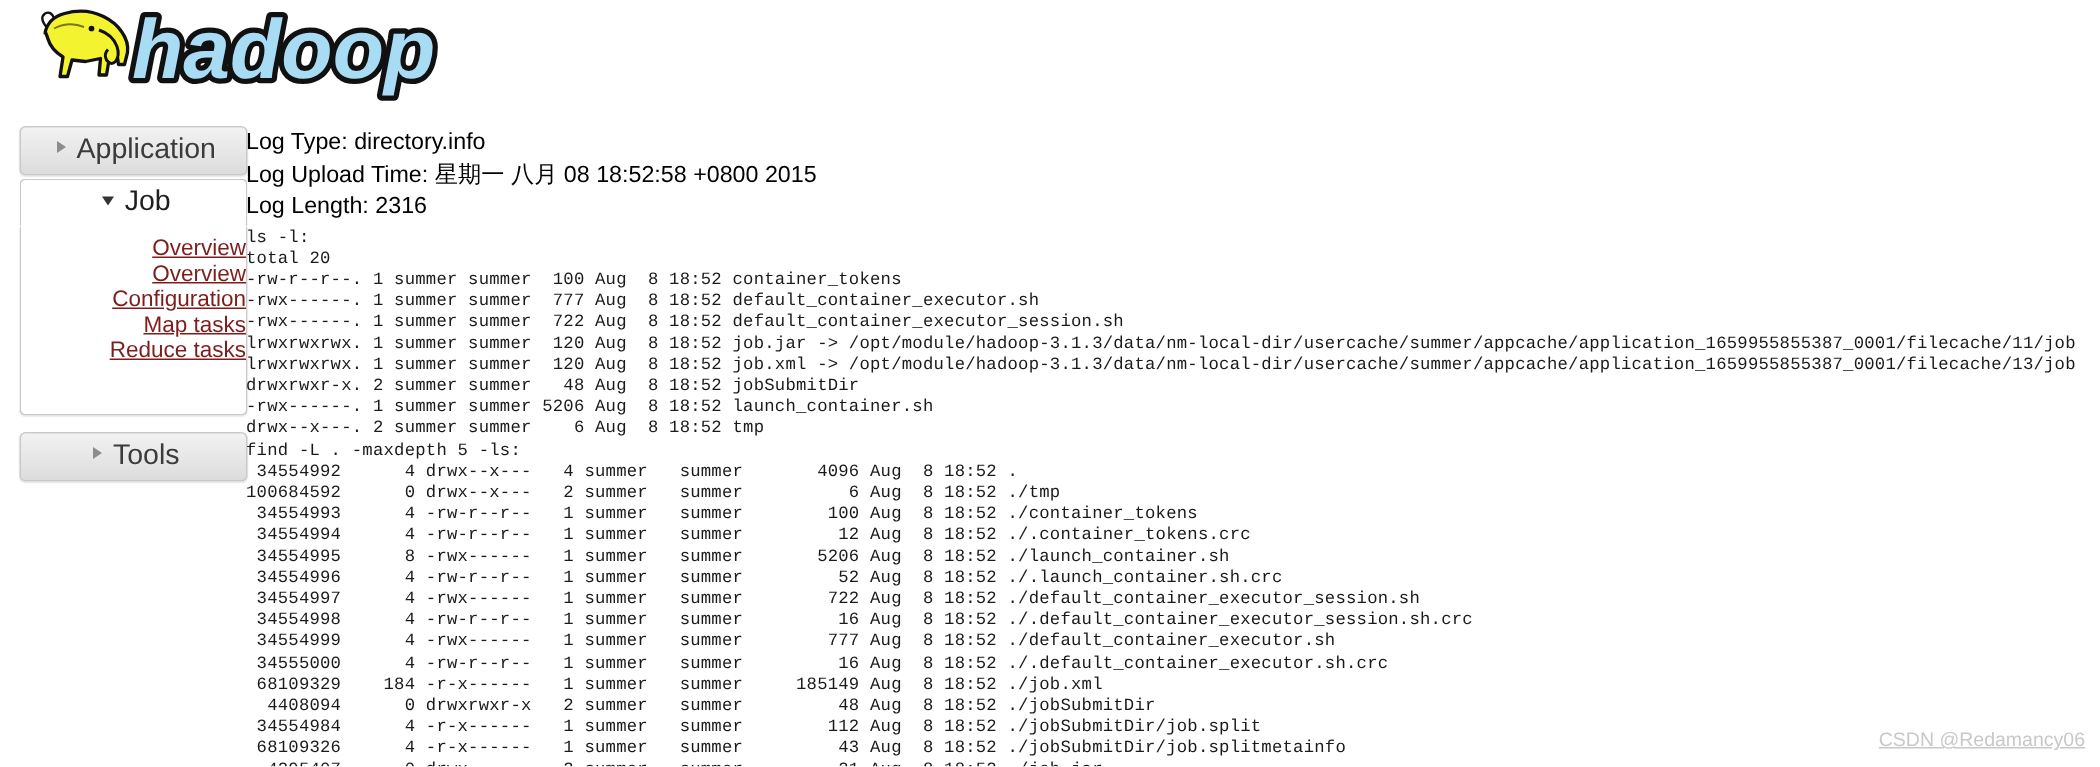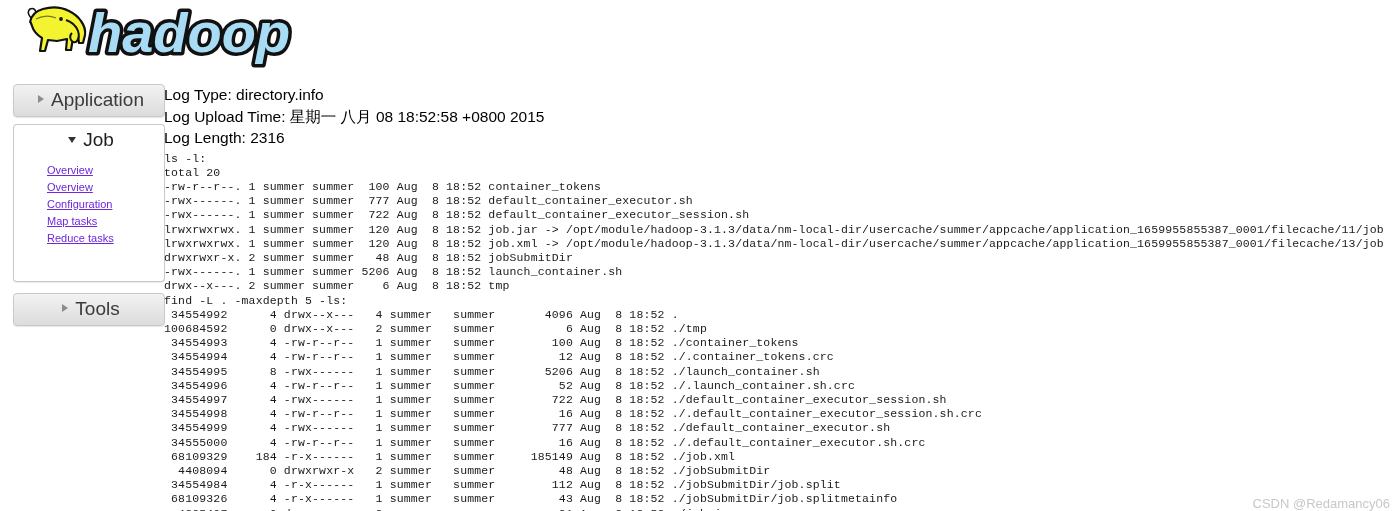--- a/index.html
+++ b/index.html
@@ -83,27 +83,28 @@
   .nav-panel {
     border: 1px solid #c9c9c9;
     border-top: none;
     border-radius: 0 0 4px 4px;
     background: #ffffff;
     padding: 6px 0 34px 0;
     box-shadow: 0 1px 1px rgba(0,0,0,0.08);
   }
   .nav-link {
     display: block;
-    font-size: 11px;
+    font-size: 15px;
     line-height: 17px;
     padding: 0 0 0 33px;
-    color: #6d28d9;
+    color: #7f1d1d;
     text-decoration: underline;
     cursor: pointer;
     white-space: nowrap;
+    text-align: right;
   }
   #nav-tools-wrap { margin-top: 11px; }
 
   
   #log-pane {
     position: absolute;
     left: 164px;
     top: 84px;
     width: 1222px;
     height: 427px;
@@ -122,25 +123,26 @@
     line-height: 14.2px;
     white-space: pre;
     color: #1a1a1a;
     letter-spacing: 0.15px;
   }
 
   
   #watermark {
     position: absolute;
     right: 10px;
-    bottom: 0;
+    bottom: 11px;
     font-size: 13px;
     color: #c8c8c8;
     white-space: nowrap;
     user-select: none;
+    text-decoration: underline;
   }
 </style>
 </head>
 <body>
 
 <div id="logo-bar">
   <div id="hadoop-logo">
     <svg viewBox="0 0 300 66" width="300" height="66">
 
       <g>
@@ -158,21 +160,21 @@
     </svg>
   </div>
 </div>
 
 <div id="sidebar">
 
   <div class="nav-header">
     <span class="tri tri-right"></span><span>Application</span>
   </div>
 
-  <div style="margin-top:7px;">
+  <div style="margin-top:2px;">
     <div class="nav-header open">
       <span class="tri tri-down"></span><span>Job</span>
     </div>
     <div class="nav-panel">
       <span class="nav-link">Overview</span>
       <span class="nav-link">Overview</span>
       <span class="nav-link">Configuration</span>
       <span class="nav-link">Map tasks</span>
       <span class="nav-link">Reduce tasks</span>
     </div>

